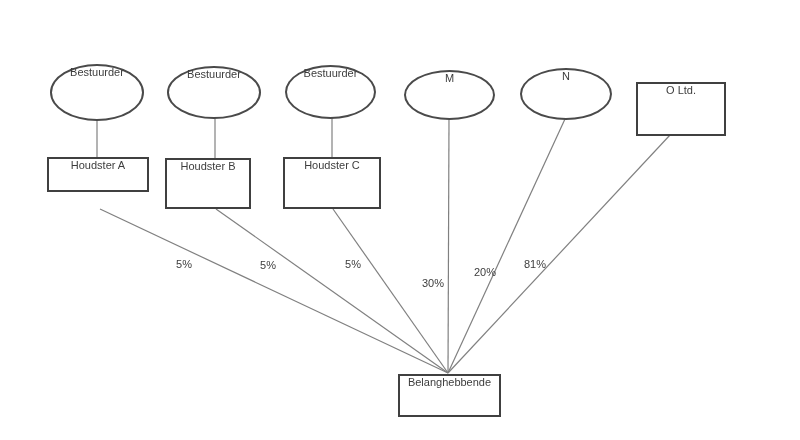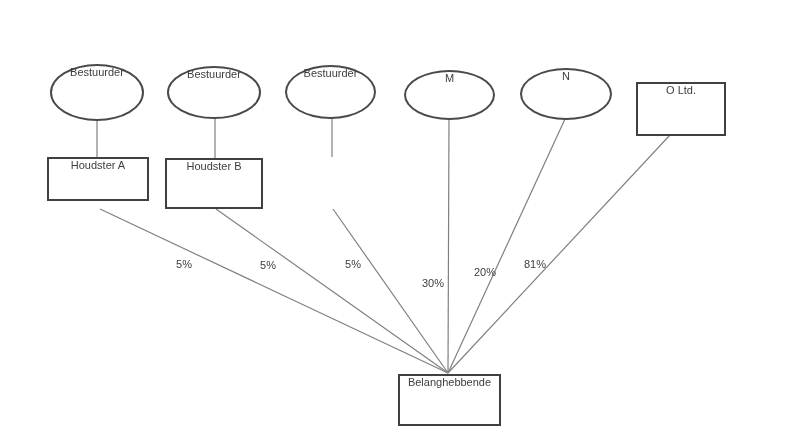--- a/index.html
+++ b/index.html
@@ -89,30 +89,33 @@
   </div>
 
   <div class="node ellipse" style="left:520px; top:68px; width:92px; height:52px;">
     <span>N</span>
   </div>
 
   <div class="node rect" style="left:636px; top:82px; width:90px; height:54px;">
     <span>O Ltd.</span>
   </div>
 
-  <div class="node rect" style="left:47px;  top:157px; width:102px; height:44px;">
+  <div class="node rect" style="left:47px;  top:157px; width:102px; height:35px;">
     <span>Houdster A</span>
   </div>
 
-  <div class="node rect" style="left:165px; top:158px; width:98px; height:51px;">
+  <div class="node rect" style="left:165px; top:158px; width:86px; height:51px;">
     <span>Houdster B</span>
   </div>
 
+  <div class="node rect" style="left:283px; top:157px; width:98px; height:52px;">
+    <span>Houdster C</span>
+  </div>
 
-  <div class="node rect" style="left:398px; top:374px; width:103px; height:52px;">
+  <div class="node rect" style="left:398px; top:374px; width:103px; height:43px;">
     <span>Belanghebbende</span>
   </div>
 
   <span class="edge-label" style="left:184px; top:264px;">5%</span>
   <span class="edge-label" style="left:268px; top:265px;">5%</span>
   <span class="edge-label" style="left:353px; top:264px;">5%</span>
   <span class="edge-label" style="left:433px; top:264px;margin-top:19px;">30%</span>
   <span class="edge-label" style="left:485px; top:264px;margin-top:8px;">20%</span>
   <span class="edge-label" style="left:535px; top:264px;">81%</span>
 

